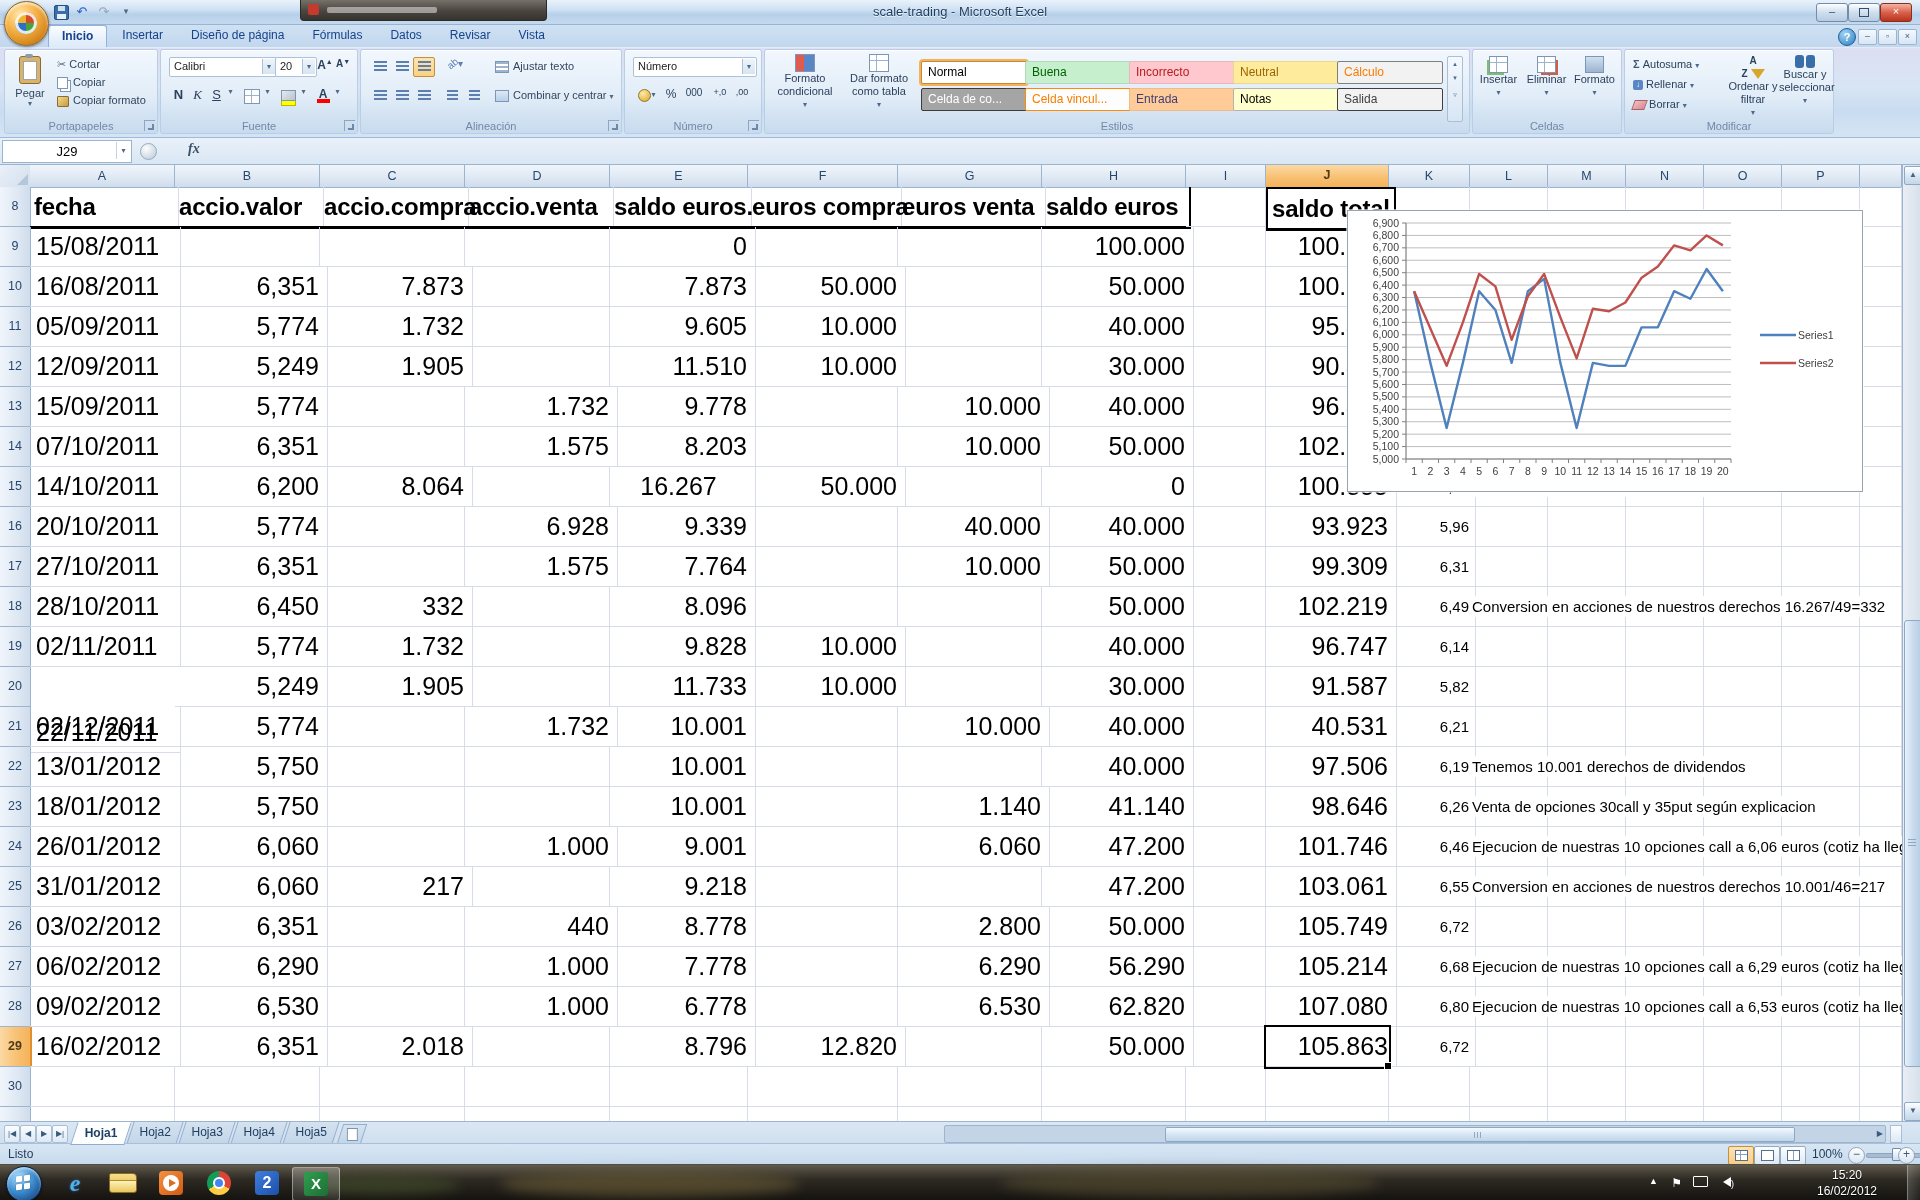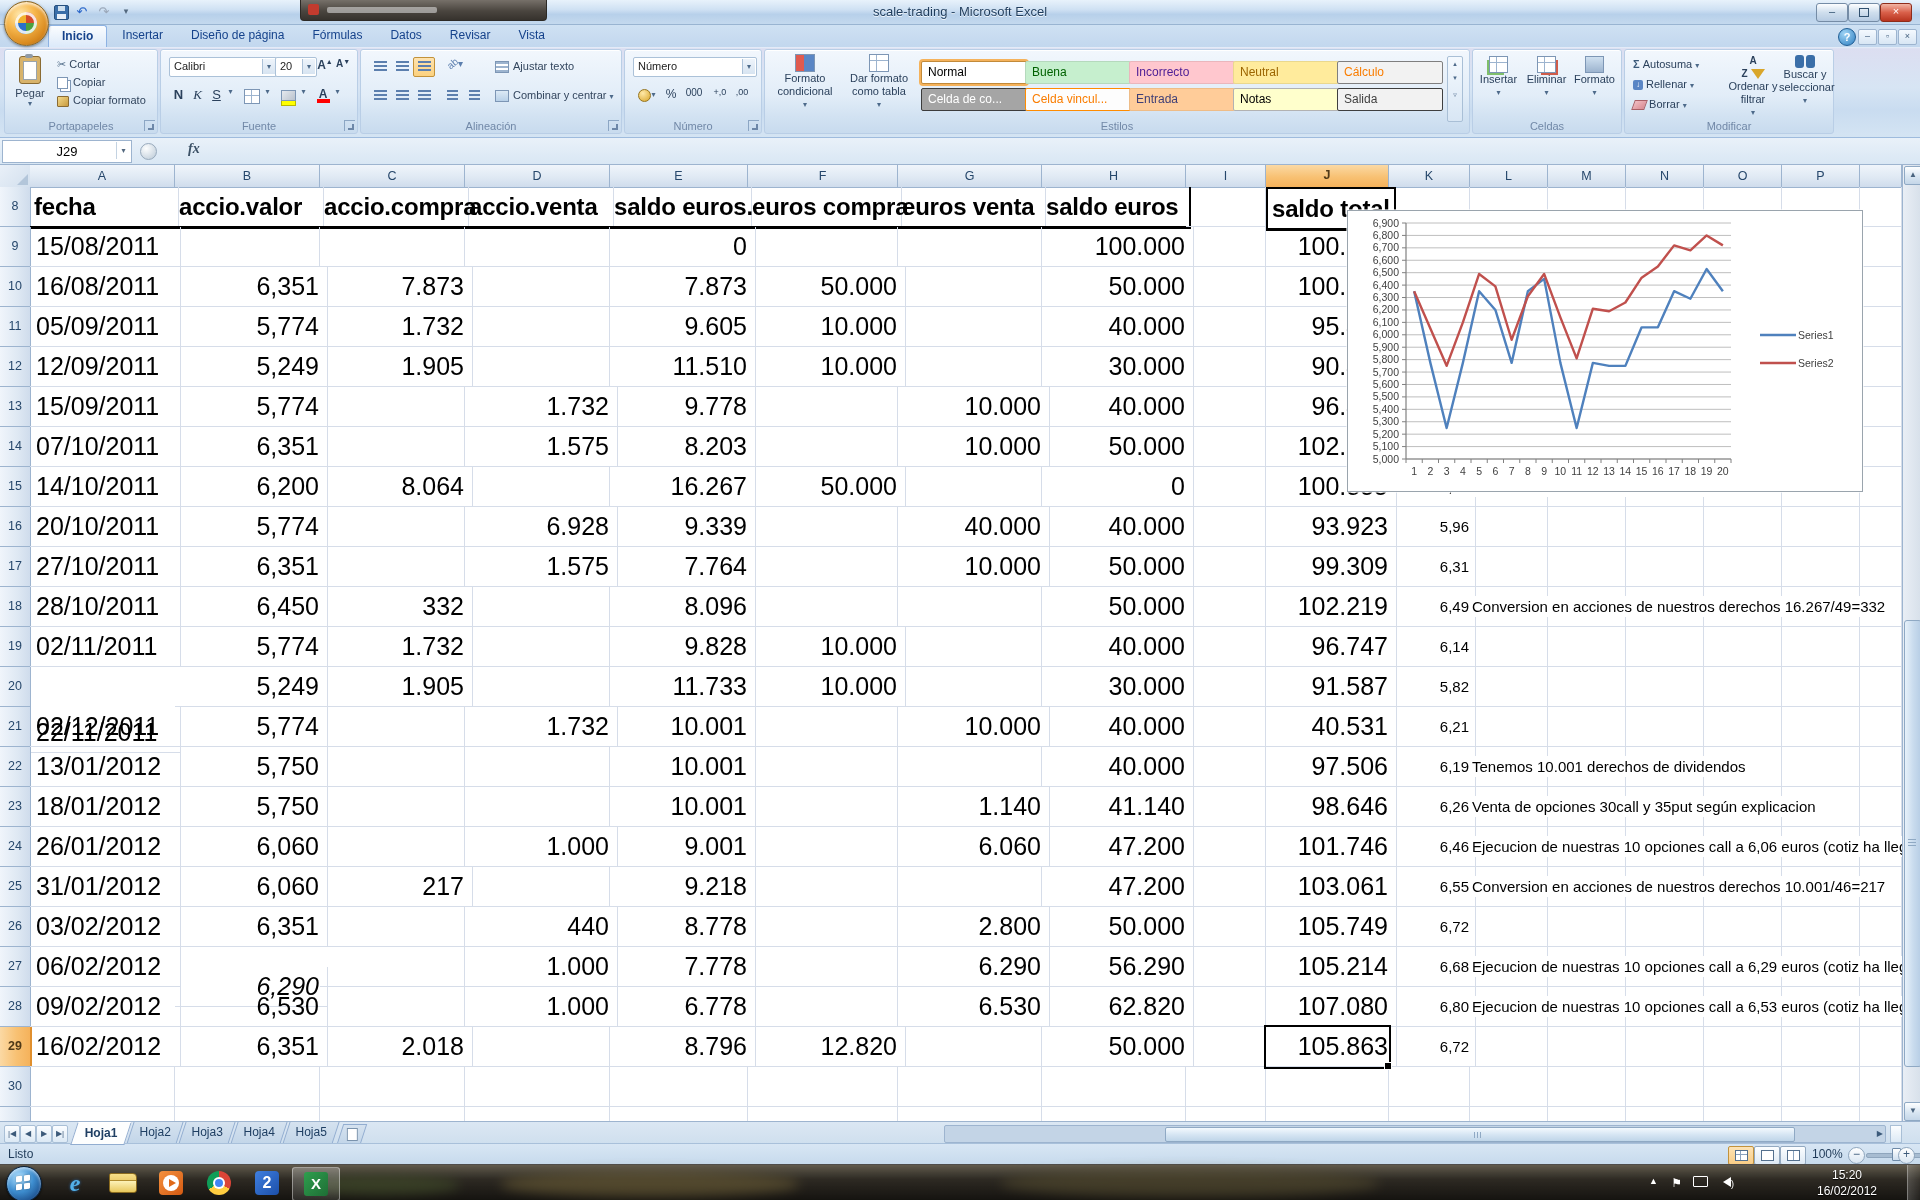--- a/index.html
+++ b/index.html
@@ -273,21 +273,21 @@
         <span class="ricon" style="width:18px;height:16px;border:1px solid #7d96b5;background:linear-gradient(90deg,#e05a4f 0 8px,#5a86c5 8px);display:inline-block;"></span>
         <div>Formato condicional</div><div style="font-size:8px;color:#4d6a8a;">▾</div>
       </div>
       <div class="bigbtn" style="left:78px;top:4px;">
         <span class="ricon gridico" style="width:18px;height:16px;"></span>
         <div>Dar formato como tabla</div><div style="font-size:8px;color:#4d6a8a;">▾</div>
       </div>
       <div id="chips" class="ab" style="left:156px;top:8px;width:520px;height:60px;">
           <div class="chip" style="left: 0px; top: 3px; background: rgb(255, 255, 255); color: rgb(0, 0, 0); border: 1px solid rgb(194, 138, 58); box-shadow: rgb(245, 178, 91) 0px 0px 0px 2px;">Normal</div>
           <div class="chip" style="left: 104px; top: 3px; background: rgb(198, 239, 206); color: rgb(0, 97, 0); border: 1px solid rgb(181, 217, 189);">Buena</div>
-          <div class="chip" style="left: 208px; top: 3px; background: rgb(255, 199, 206); color: #4c1d95; border: 1px solid rgb(234, 182, 188);">Incorrecto</div>
+          <div class="chip" style="left: 208px; top: 3px; background: rgb(255, 199, 206); color: #b91c1c; border: 1px solid rgb(234, 182, 188);">Incorrecto</div>
           <div class="chip" style="left: 312px; top: 3px; background: rgb(255, 235, 156); color: rgb(156, 101, 0); border: 1px solid rgb(234, 216, 142);">Neutral</div>
           <div class="chip" style="left: 416px; top: 3px; background: rgb(242, 242, 242); color: rgb(250, 125, 0); border: 1px solid rgb(127, 127, 127);">Cálculo</div>
           <div class="chip" style="left: 0px; top: 30px; background: rgb(165, 165, 165); color: rgb(255, 255, 255); border: 1px solid rgb(60, 60, 60);">Celda de co...</div>
           <div class="chip" style="left: 104px; top: 30px; background: rgb(253, 253, 253); color: rgb(250, 125, 0); border: 1px solid rgb(255, 140, 0);">Celda vincul...</div>
           <div class="chip" style="left: 208px; top: 30px; background: rgb(255, 204, 153); color: rgb(63, 63, 118); border: 1px solid rgb(238, 188, 135);">Entrada</div>
           <div class="chip" style="left: 312px; top: 30px; background: rgb(255, 255, 204); color: rgb(0, 0, 0); border: 1px solid rgb(178, 178, 178);">Notas</div>
           <div class="chip" style="left: 416px; top: 30px; background: rgb(242, 242, 242); color: rgb(63, 63, 63); border: 1px solid rgb(63, 63, 63);">Salida</div>
         </div>
       <div class="ab" style="left:682px;top:6px;width:14px;height:64px;border:1px solid #a9bfd6;border-radius:2px;background:linear-gradient(#f4f9fe,#d8e6f4);">
         <div style="font-size:7px;color:#4d6a8a;text-align:center;line-height:14px;">▴</div>
@@ -481,21 +481,21 @@
       <div class="gcell" style="left: 1548px; top: 262px; width: 77px; height: 39px;"></div>
       <div class="gcell" style="left: 1626px; top: 262px; width: 77px; height: 39px;"></div>
       <div class="gcell" style="left: 1704px; top: 262px; width: 77px; height: 39px;"></div>
       <div class="gcell" style="left: 1782px; top: 262px; width: 77px; height: 39px;"></div>
       <div class="gcell" style="left: 1860px; top: 262px; width: 41px; height: 39px;"></div>
       <div class="rowhdr" style="top: 302px; height: 39px; line-height: 39px;">15</div>
       <div class="gcell date" style="left: 30px; top: 302px; width: 144px; height: 39px;">14/10/2011</div>
       <div class="gcell num" style="left: 175px; top: 302px; width: 144px; height: 39px;">6,200</div>
       <div class="gcell num" style="left: 320px; top: 302px; width: 144px; height: 39px;">8.064</div>
       <div class="gcell" style="left: 465px; top: 302px; width: 144px; height: 39px;"></div>
-      <div class="gcell num" style="left: 610px; top: 302px; width: 137px; height: 39px;">16.267</div>
+      <div class="gcell num" style="left: 610px; top: 302px; width: 137px; height: 39px; text-align: center;">16.267</div>
       <div class="gcell num" style="left: 748px; top: 302px; width: 149px; height: 39px;">50.000</div>
       <div class="gcell" style="left: 898px; top: 302px; width: 143px; height: 39px;"></div>
       <div class="gcell num" style="left: 1042px; top: 302px; width: 143px; height: 39px;">0</div>
       <div class="gcell" style="left: 1186px; top: 302px; width: 79px; height: 39px;"></div>
       <div class="gcell num" style="left: 1266px; top: 302px; width: 122px; height: 39px;">100.855</div>
       <div class="gcell small kcol" style="left: 1389px; top: 302px; width: 80px; height: 39px;">6,20</div>
       <div class="gcell small lcol" style="left: 1470px; top: 302px; width: 77px; height: 39px;"><span class="note">Tenemos 16.267 derechos de dividendos</span></div>
       <div class="gcell" style="left: 1548px; top: 302px; width: 77px; height: 39px;"></div>
       <div class="gcell" style="left: 1626px; top: 302px; width: 77px; height: 39px;"></div>
       <div class="gcell" style="left: 1704px; top: 302px; width: 77px; height: 39px;"></div>
@@ -694,21 +694,21 @@
       <div class="gcell num" style="left: 1266px; top: 742px; width: 122px; height: 39px;">105.749</div>
       <div class="gcell small kcol" style="left: 1389px; top: 742px; width: 80px; height: 39px;">6,72</div>
       <div class="gcell" style="left: 1470px; top: 742px; width: 77px; height: 39px;"></div>
       <div class="gcell" style="left: 1548px; top: 742px; width: 77px; height: 39px;"></div>
       <div class="gcell" style="left: 1626px; top: 742px; width: 77px; height: 39px;"></div>
       <div class="gcell" style="left: 1704px; top: 742px; width: 77px; height: 39px;"></div>
       <div class="gcell" style="left: 1782px; top: 742px; width: 77px; height: 39px;"></div>
       <div class="gcell" style="left: 1860px; top: 742px; width: 41px; height: 39px;"></div>
       <div class="rowhdr" style="top: 782px; height: 39px; line-height: 39px;">27</div>
       <div class="gcell date" style="left: 30px; top: 782px; width: 144px; height: 39px;">06/02/2012</div>
-      <div class="gcell num" style="left: 175px; top: 802px; width: 144px; height: 39px; font-style: italic;">6,290</div>
+      <div class="gcell num" style="left: 175px; top: 782px; width: 144px; height: 39px;">6,290</div>
       <div class="gcell" style="left: 320px; top: 782px; width: 144px; height: 39px;"></div>
       <div class="gcell num" style="left: 465px; top: 782px; width: 144px; height: 39px;">1.000</div>
       <div class="gcell num" style="left: 610px; top: 782px; width: 137px; height: 39px;">7.778</div>
       <div class="gcell" style="left: 748px; top: 782px; width: 149px; height: 39px;"></div>
       <div class="gcell num" style="left: 898px; top: 782px; width: 143px; height: 39px;">6.290</div>
       <div class="gcell num" style="left: 1042px; top: 782px; width: 143px; height: 39px;">56.290</div>
       <div class="gcell" style="left: 1186px; top: 782px; width: 79px; height: 39px;"></div>
       <div class="gcell num" style="left: 1266px; top: 782px; width: 122px; height: 39px;">105.214</div>
       <div class="gcell small kcol" style="left: 1389px; top: 782px; width: 80px; height: 39px;">6,68</div>
       <div class="gcell small lcol" style="left: 1470px; top: 782px; width: 77px; height: 39px;"><span class="note">Ejecucion de nuestras 10 opciones call a 6,29 euros (cotiz ha llegado a</span></div>

